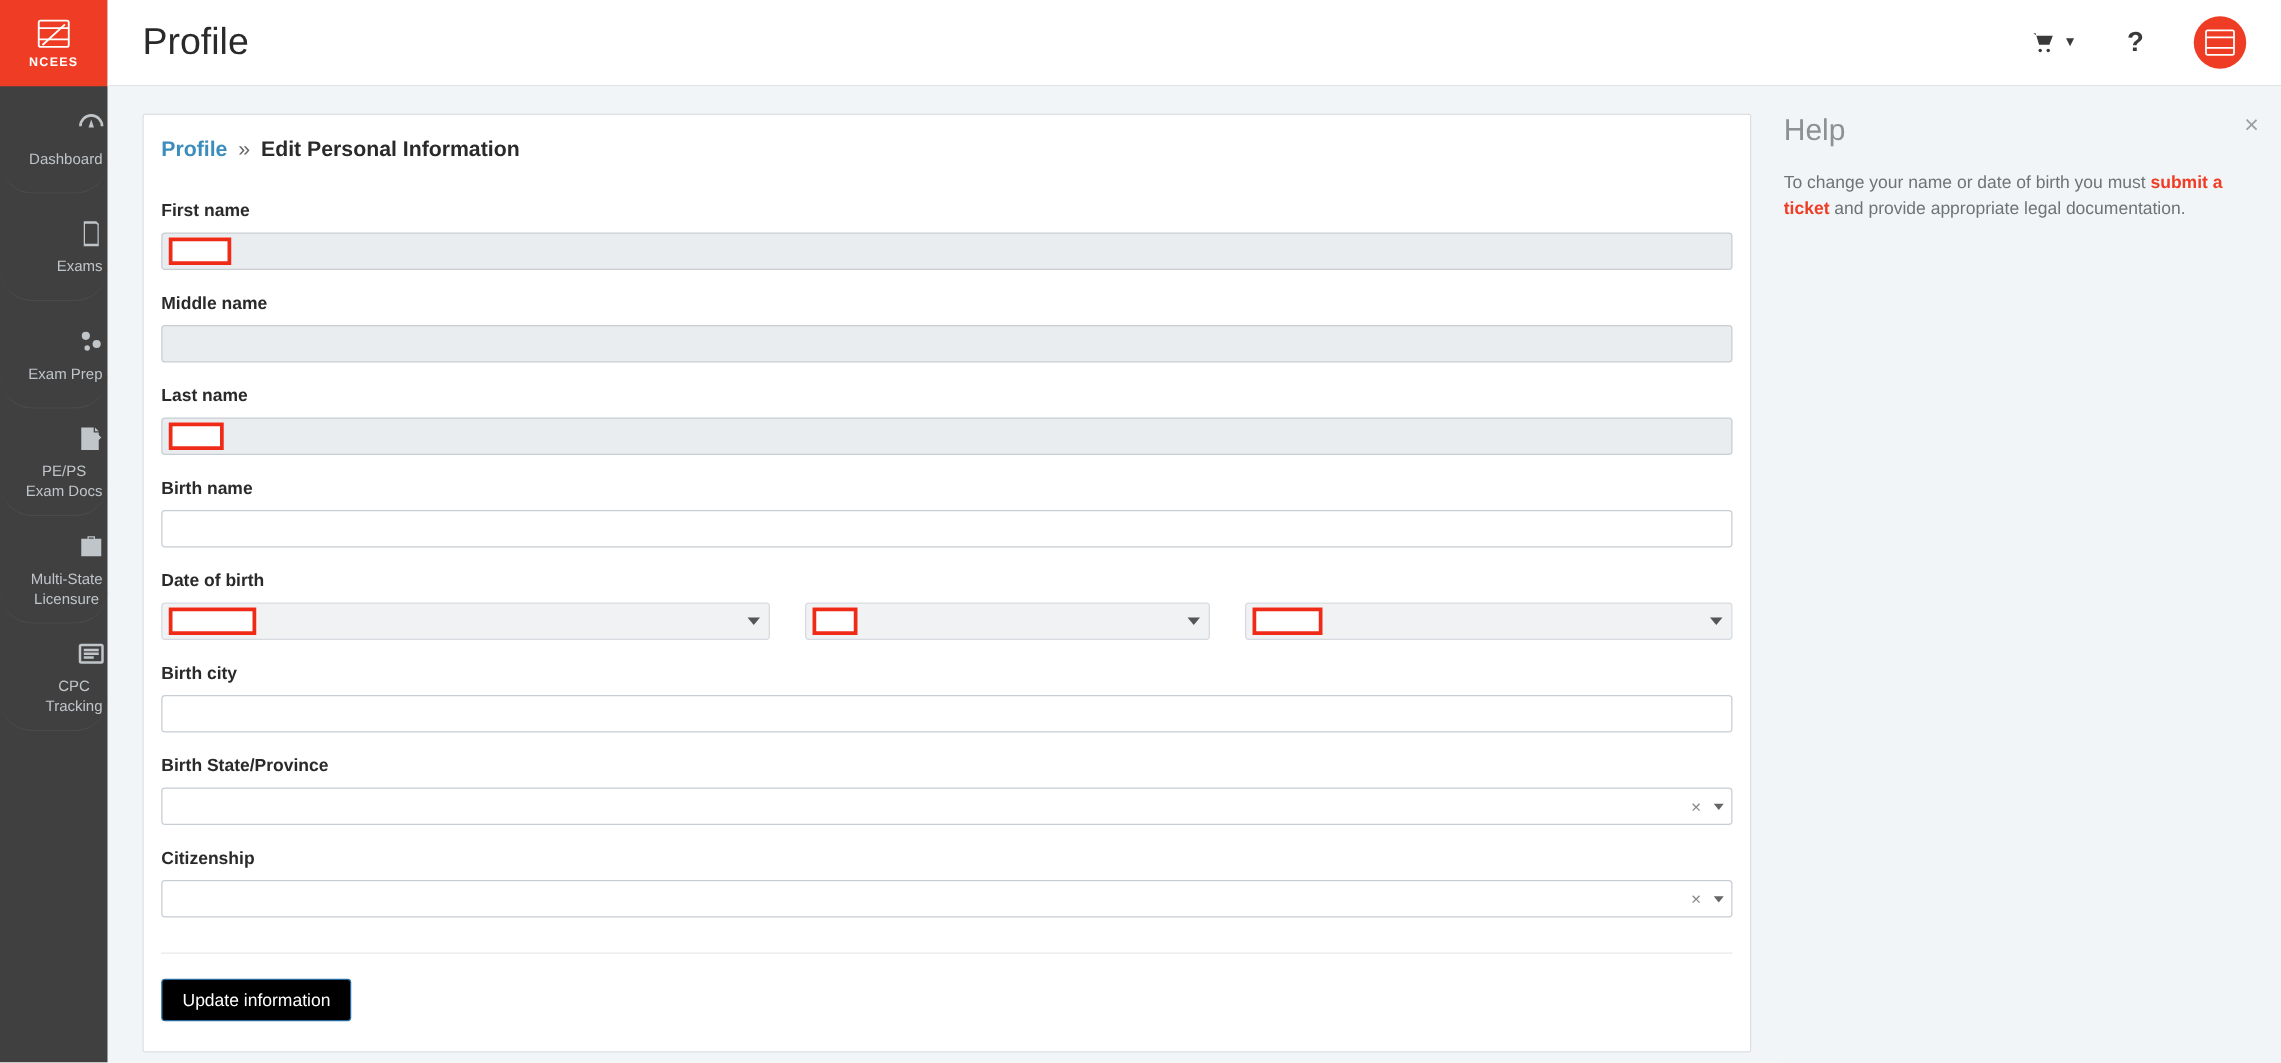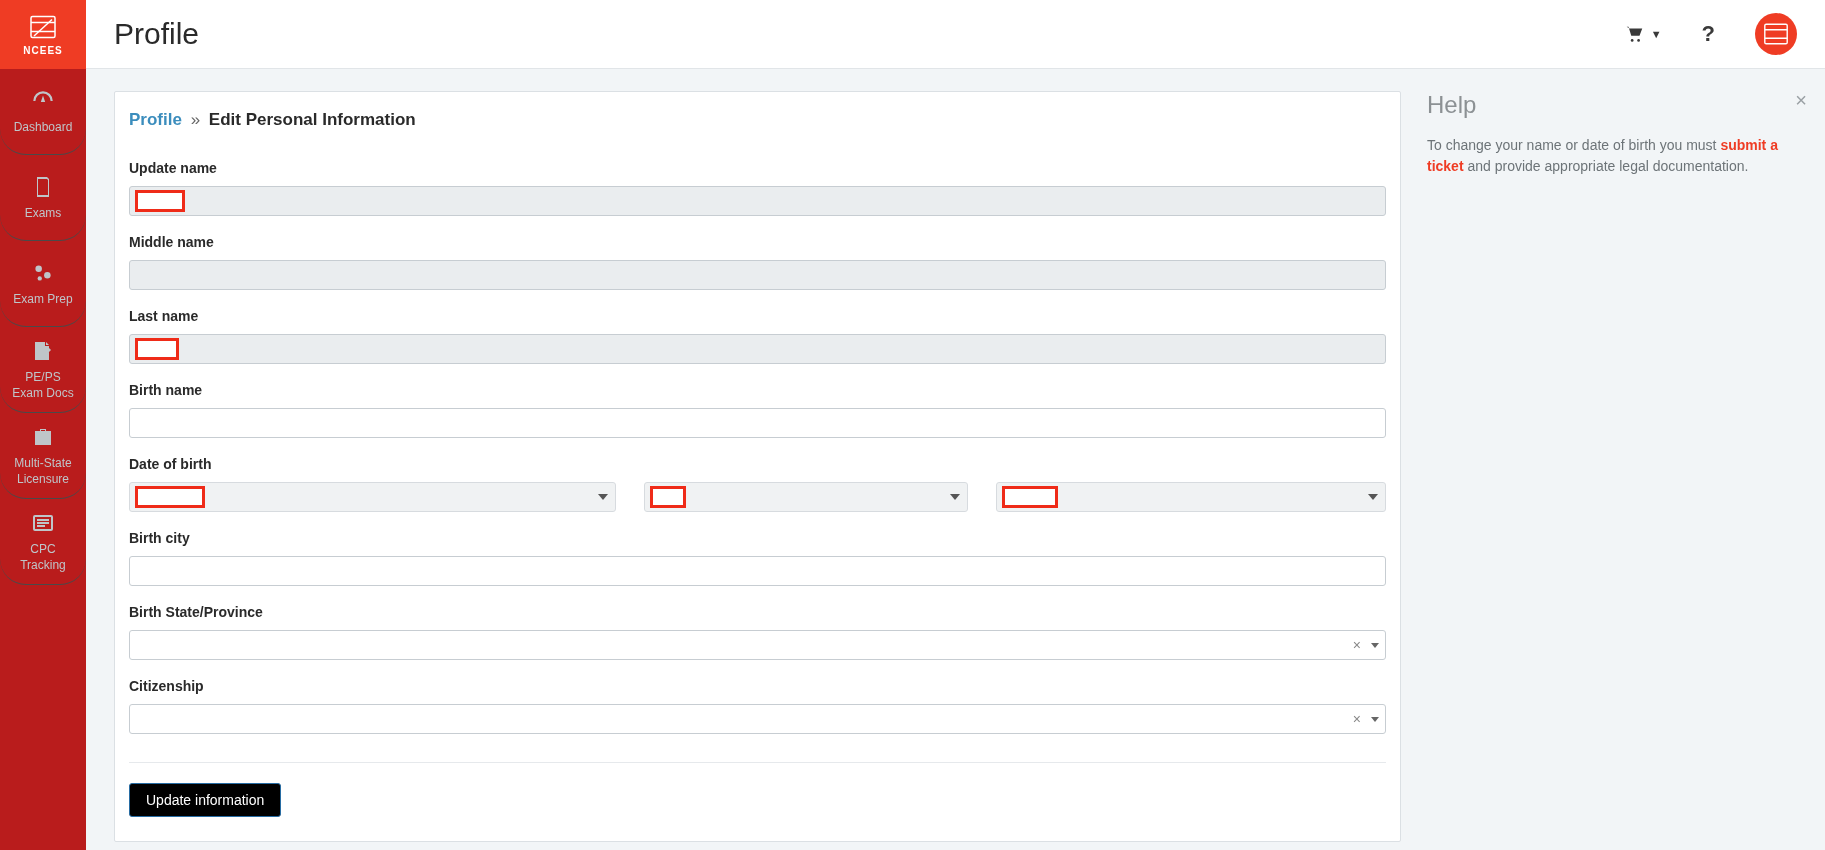--- a/index.html
+++ b/index.html
@@ -2,25 +2,25 @@
 <html><head>
 <meta charset="utf-8">
 <style>
 * { box-sizing: border-box; margin: 0; padding: 0; }
 html, body { height: 100%; font-family: -apple-system, BlinkMacSystemFont, "Segoe UI", Helvetica, Arial, sans-serif; background: #f2f5f7; color: #333; }
 a { text-decoration: none; }
 
 .app { display: flex; height: 100vh; overflow: hidden; }
 
 
-.sidebar { width: 86px; background: #b91c1c; display: flex; flex-direction: column; }
+.sidebar { width: 86px; background: #404040; display: flex; flex-direction: column; }
 .logo { background: #ef3c24; height: 69px; display: flex; flex-direction: column; align-items: center; justify-content: center; color: #fff; }
 .logo svg { width: 30px; height: 28px; }
 .logo-text { font-size: 10px; font-weight: 600; letter-spacing: 1px; margin-top: 4px; }
-.nav-item { display: flex; flex-direction: column; align-items: center; justify-content: center; height: 86px; color: #bfc5c9; font-size: 12px; border-bottom: 1px solid #4a4a4a; cursor: pointer; border-radius: 26px; }
+.nav-item { display: flex; flex-direction: column; align-items: flex-end; justify-content: center; height: 86px; color: #bfc5c9; font-size: 12px; border-bottom: 1px solid #4a4a4a; cursor: pointer; border-radius: 26px; }
 .nav-icon { width: 26px; height: 26px; margin-bottom: 6px; display: flex; align-items: center; justify-content: center; }
 .nav-label { text-align: center; line-height: 1.3; padding: 0 4px; }
 
 
 .main-col { flex: 1; display: flex; flex-direction: column; min-width: 0; justify-content: flex-end; }
 .topbar { height: 69px; background: #fff; border-bottom: 1px solid #e1e5e8; display: flex; align-items: center; padding: 0 28px; }
 .page-title { font-size: 30px; font-weight: 400; color: #2a2a2a; flex: 1; }
 .topbar-right { display: flex; align-items: center; gap: 40px; }
 .cart { display: flex; align-items: center; color: #3a3a3a; cursor: pointer; font-size: 18px; }
 .cart .caret { font-size: 11px; margin-left: 6px; }
@@ -169,21 +169,21 @@
       <div class="content-col">
         <div class="card">
           <div class="breadcrumb">
             <a href="#">Profile</a>
             <span class="sep">»</span>
             <span>Edit Personal Information</span>
           </div>
 
           <div class="form">
             <div class="form-group">
-              <label class="form-label">Update name</label>
+              <label class="form-label">First name</label>
               <div class="field-wrap">
                 <input class="text-input highlighted" type="text" disabled="" value="" style="">
                 <div class="redact" style="width:50px"></div>
               </div>
             </div>
 
             <div class="form-group">
               <label class="form-label">Middle name</label>
               <input class="text-input highlighted" type="text" disabled="" value="" style="">
             </div>

